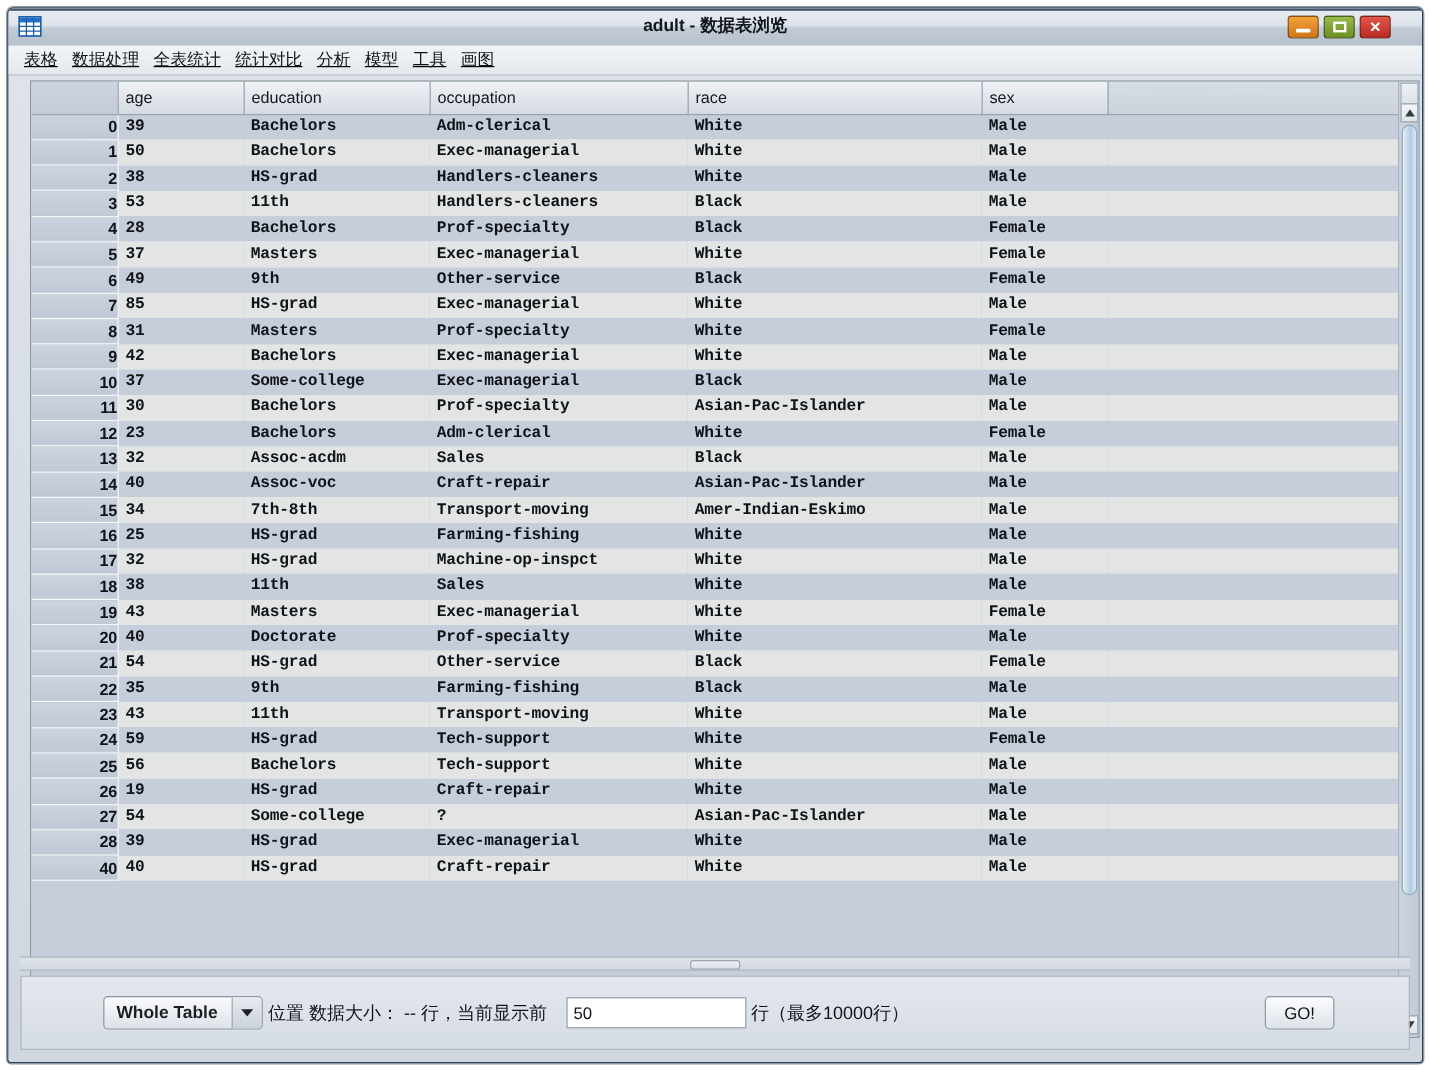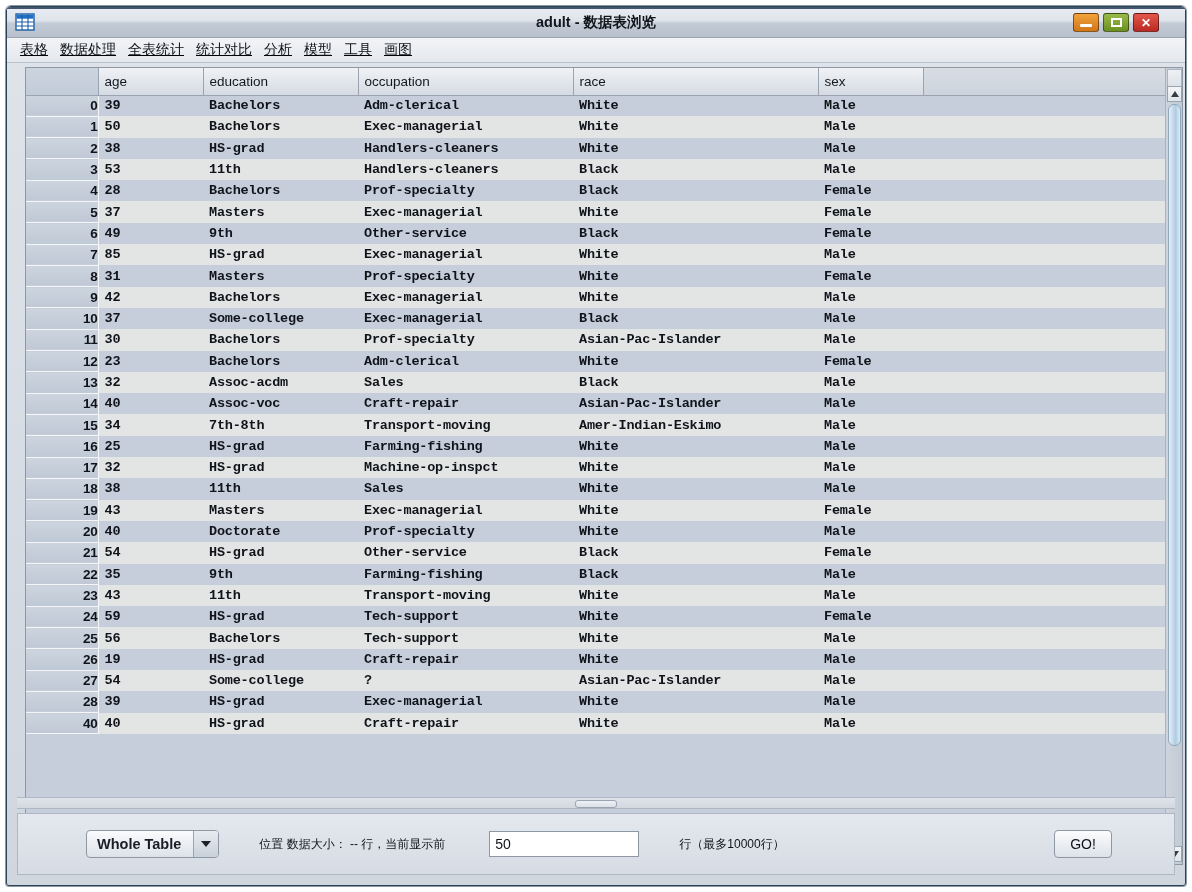--- a/index.html
+++ b/index.html
@@ -234,21 +234,20 @@
   #bottombar {
     position: absolute;
     left: 10px; top: 806px;
     width: 1158px; height: 62px;
     background: linear-gradient(to bottom,#e4e8ee,#d6dce4);
     border: 1px solid #aeb7c2;
     box-sizing: border-box;
     display: flex;
     align-items: center;
     padding-left: 68px;
-    gap: 28px;
   }
   #combo {
     display: flex; align-items: stretch;
     height: 28px;
     border: 1px solid #8e98a4;
     border-radius: 4px;
     background: linear-gradient(to bottom,#fafbfc,#dde2e9);
     overflow: hidden;
     cursor: pointer;
     box-sizing: border-box;
@@ -265,24 +264,24 @@
     background: linear-gradient(to bottom,#e8ecf1,#c9d1da);
     display: flex; align-items: center; justify-content: center;
   }
   .tri-dn {
     width: 0; height: 0;
     border-left: 5px solid transparent;
     border-right: 5px solid transparent;
     border-top: 6px solid #1c2128;
   }
   .bar-text {
-    font-size: 12px;
+    font-size: 15px;
     color: #10141a;
     white-space: nowrap;
-    margin-left: 12px;
+    margin-left: 4px;
   }
   #rows-input {
     margin-left: 16px;
     width: 150px; height: 26px;
     border: 1px solid #8e98a4;
     background: #ffffff;
     font-family: "Liberation Sans", sans-serif;
     font-size: 14px;
     color: #10141a;
     padding: 0 5px;

